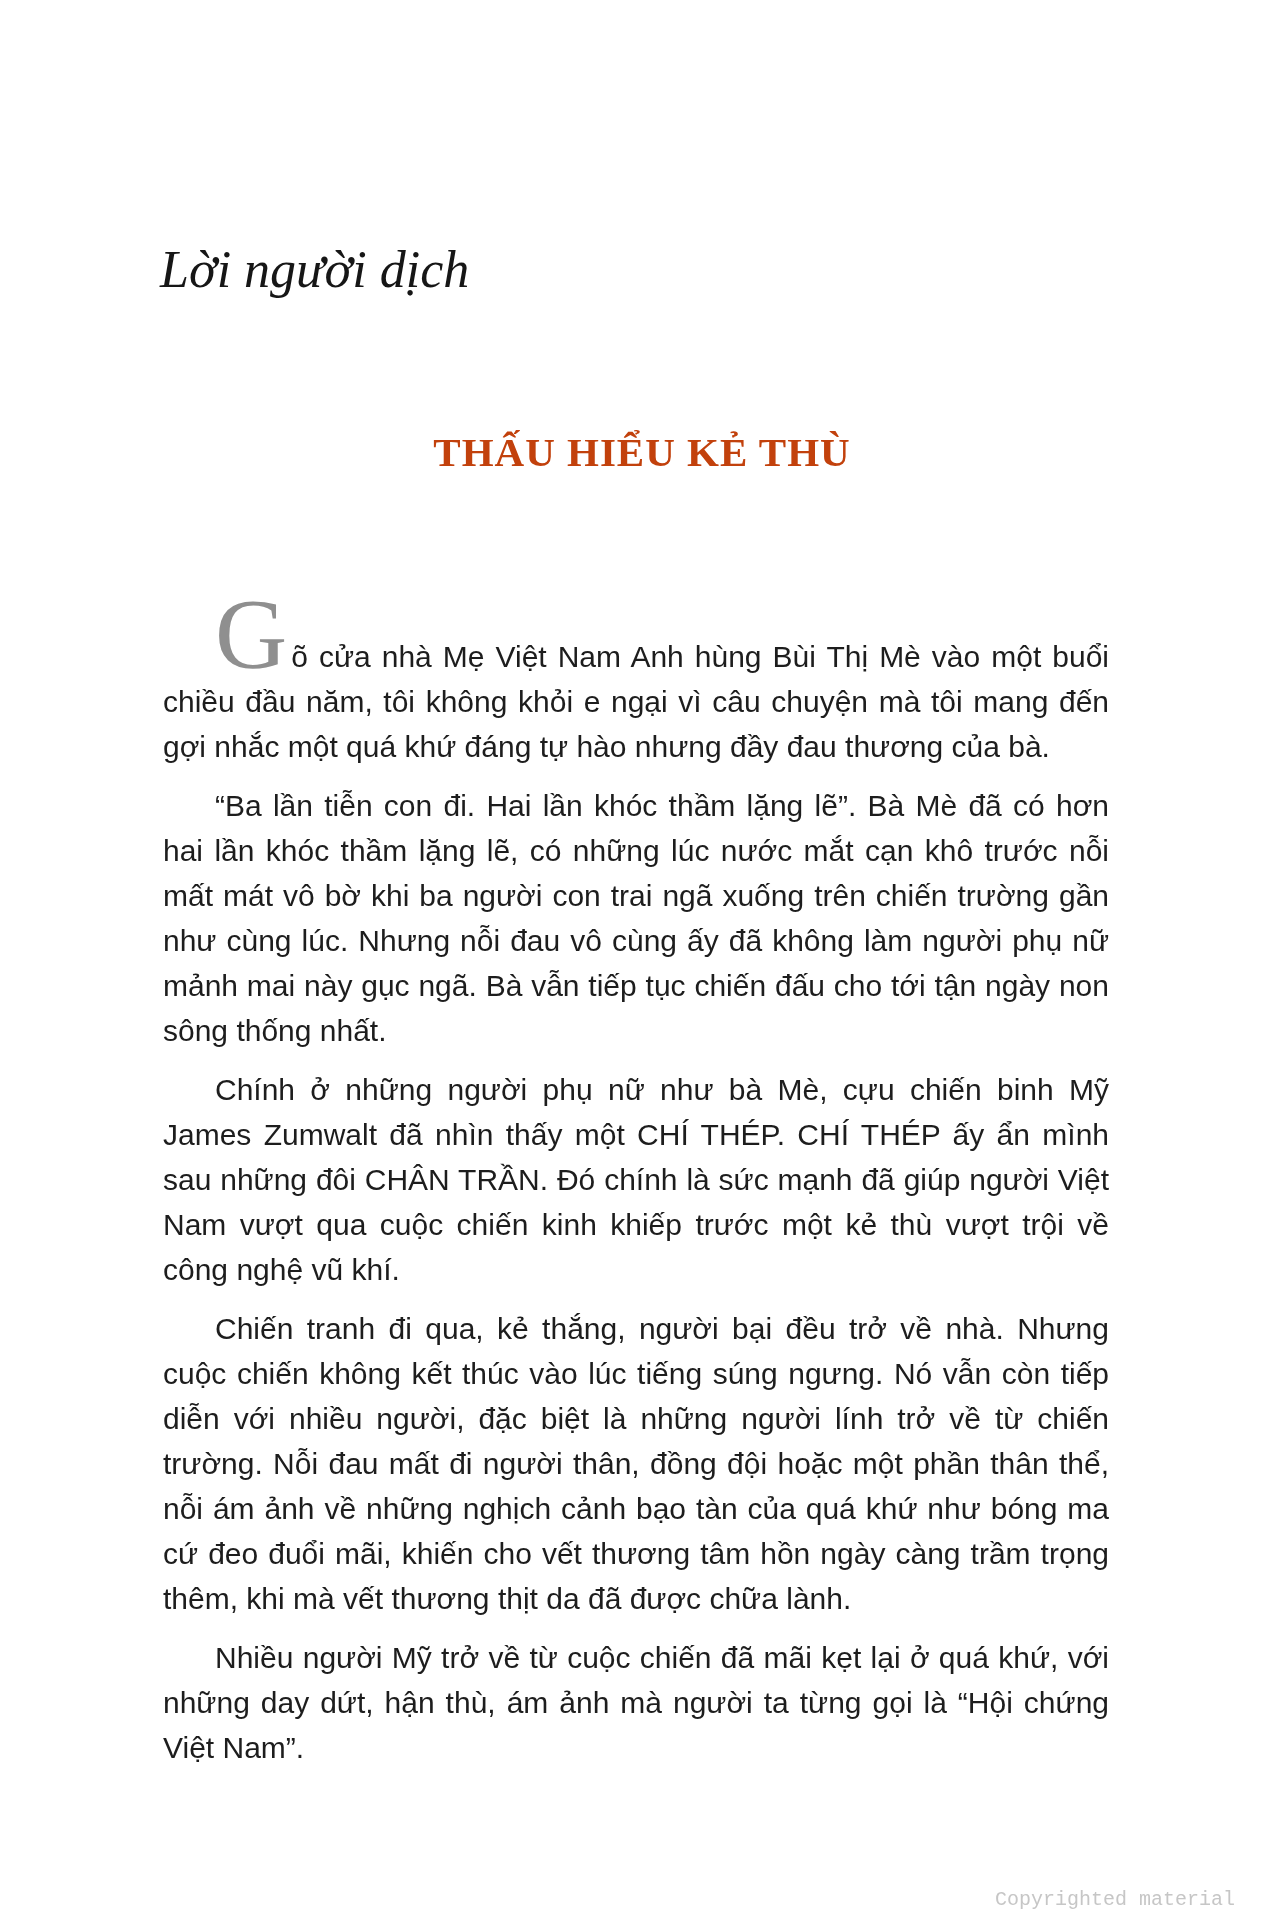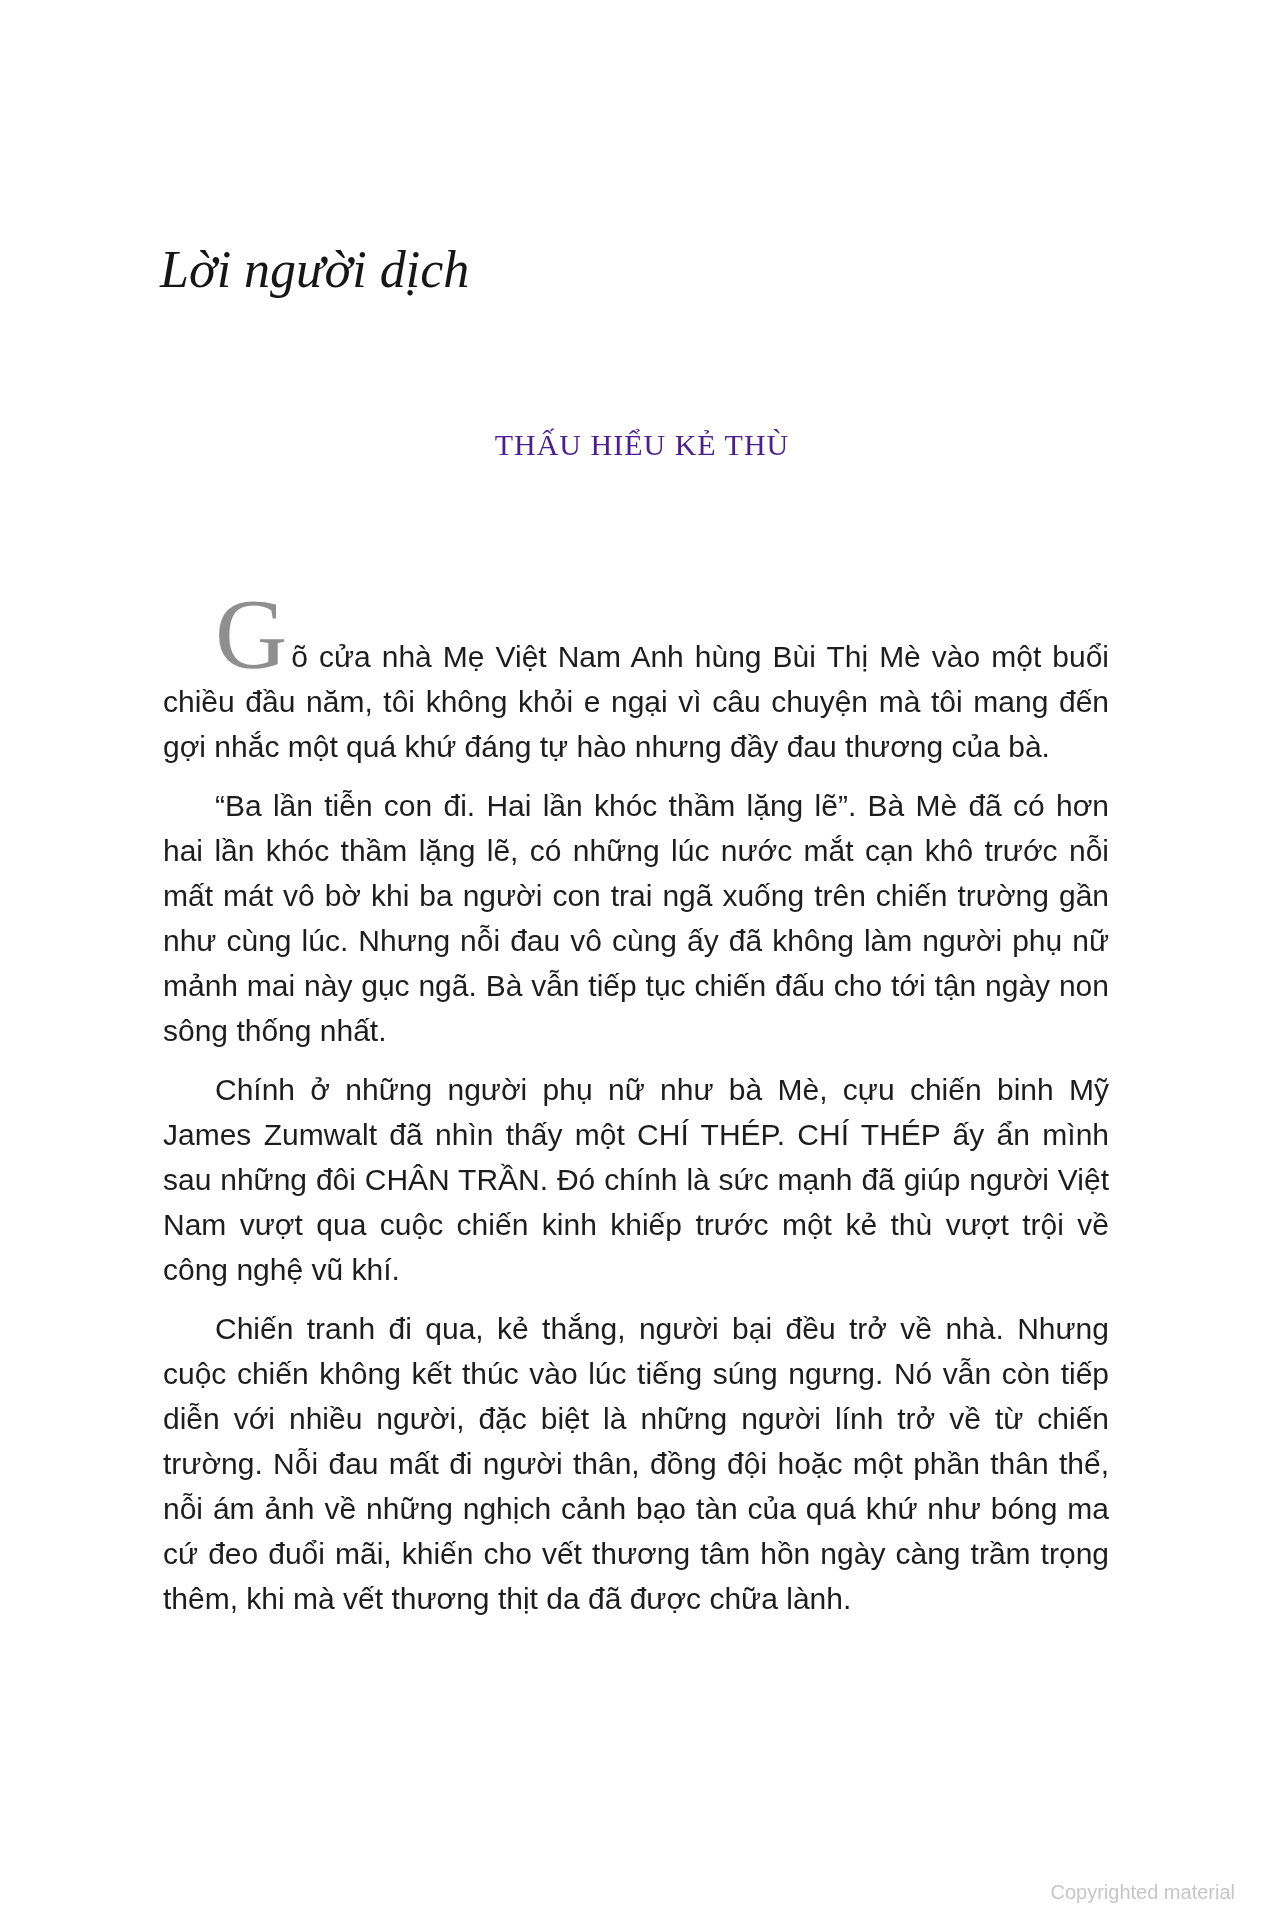--- a/index.html
+++ b/index.html
@@ -25,24 +25,24 @@
     line-height: 1.15;
     color: #161616;
   }
   .chapter-title {
     position: absolute;
     left: 163px;
     width: 958px;
     top: 428px;
     text-align: center;
     font-family: "Liberation Serif", "DejaVu Serif", serif;
-    font-weight: normal;
-    font-size: 30px;
+    font-weight: bold;
+    font-size: 41px;
     letter-spacing: 1px;
-    color: #4c1d95;
+    color: #c2410c;
     white-space: nowrap;
   }
   .body-text {
     position: absolute;
     left: 163px;
     width: 958px;
     top: 634px;
     font-family: "Liberation Sans", "DejaVu Sans", sans-serif;
     font-size: 30px;
     line-height: 45px;
@@ -58,22 +58,22 @@
     font-size: 100px;
     line-height: 0;
     color: #8f8f8f;
     margin-right: 4px;
   }
   .italic-lead {
   }
   .watermark {
     position: absolute;
     right: 17px;
-    bottom: 16px;
-    font-family: Liberation Sans, sans-serif;
+    bottom: 9px;
+    font-family: Liberation Mono, monospace;
     font-size: 20px;
     color: #c6c6c6;
   }
 </style>
 </head>
 <body>
 
 <div class="page">
 
   <div class="section-heading">Lời người dịch</div>
@@ -83,18 +83,19 @@
   <div class="body-text">
 
     <p><span class="drop-cap">G</span><span>õ cửa nhà Mẹ Việt Nam Anh hùng Bùi Thị Mè vào một buổi chiều đầu năm, tôi không khỏi e ngại vì câu chuyện mà tôi mang đến gợi nhắc một quá khứ đáng tự hào nhưng đầy đau thương của bà.</span></p>
 
     <p><span class="italic-lead">“Ba lần tiễn con đi. Hai lần khóc thầm lặng lẽ”</span><span>. Bà Mè đã có hơn hai lần khóc thầm lặng lẽ, có những lúc nước mắt cạn khô trước nỗi mất mát vô bờ khi ba người con trai ngã xuống trên chiến trường gần như cùng lúc. Nhưng nỗi đau vô cùng ấy đã không làm người phụ nữ mảnh mai này gục ngã. Bà vẫn tiếp tục chiến đấu cho tới tận ngày non sông thống nhất.</span></p>
 
     <p>Chính ở những người phụ nữ như bà Mè, cựu chiến binh Mỹ James Zumwalt đã nhìn thấy một CHÍ THÉP. CHÍ THÉP ấy ẩn mình sau những đôi CHÂN TRẦN. Đó chính là sức mạnh đã giúp người Việt Nam vượt qua cuộc chiến kinh khiếp trước một kẻ thù vượt trội về công nghệ vũ khí.</p>
 
     <p>Chiến tranh đi qua, kẻ thắng, người bại đều trở về nhà. Nhưng cuộc chiến không kết thúc vào lúc tiếng súng ngưng. Nó vẫn còn tiếp diễn với nhiều người, đặc biệt là những người lính trở về từ chiến trường. Nỗi đau mất đi người thân, đồng đội hoặc một phần thân thể, nỗi ám ảnh về những nghịch cảnh bạo tàn của quá khứ như bóng ma cứ đeo đuổi mãi, khiến cho vết thương tâm hồn ngày càng trầm trọng thêm, khi mà vết thương thịt da đã được chữa lành.</p>
 
+    <p>Nhiều người Mỹ trở về từ cuộc chiến đã mãi kẹt lại ở quá khứ, với những day dứt, hận thù, ám ảnh mà người ta từng gọi là “Hội chứng Việt Nam”.</p>
 
   </div>
 
   <div class="watermark">Copyrighted material</div>
 
 </div>
 
 </body></html>

